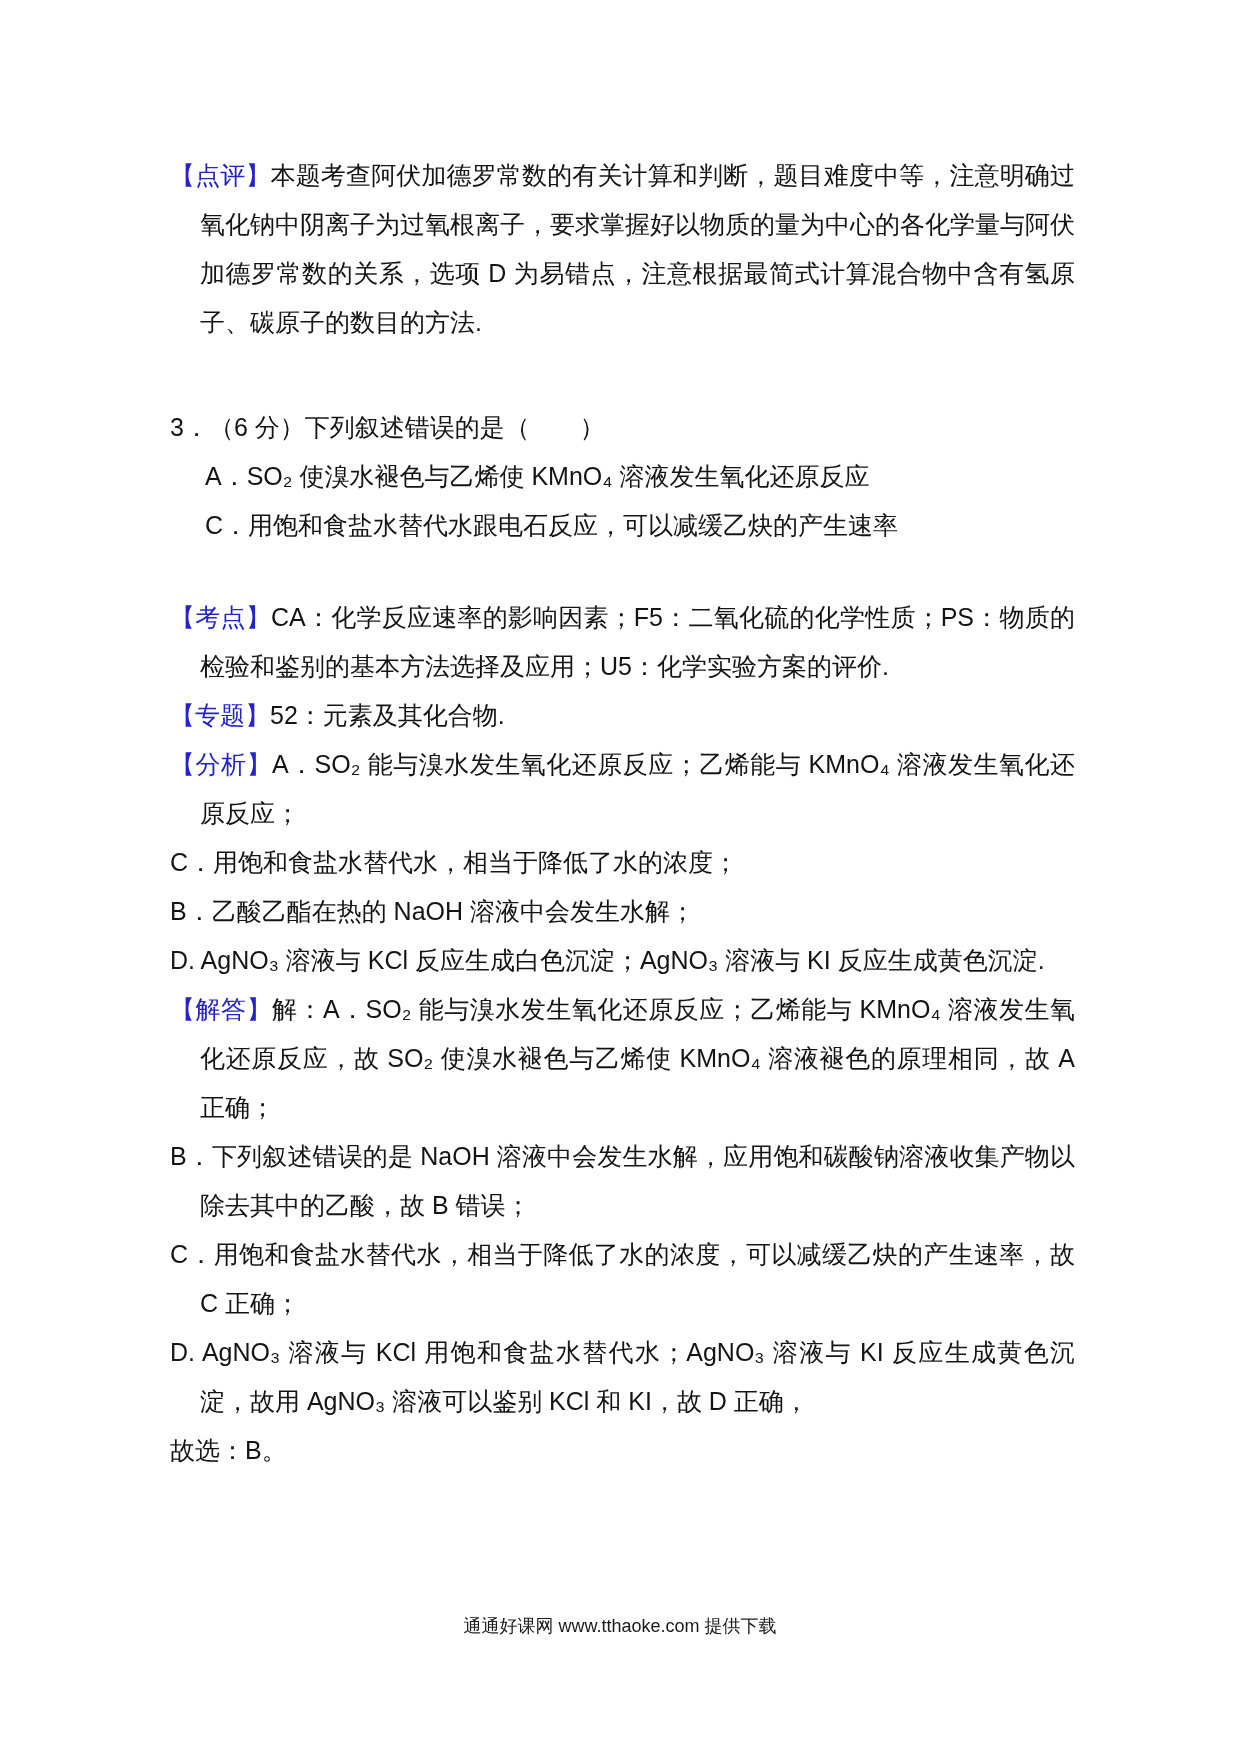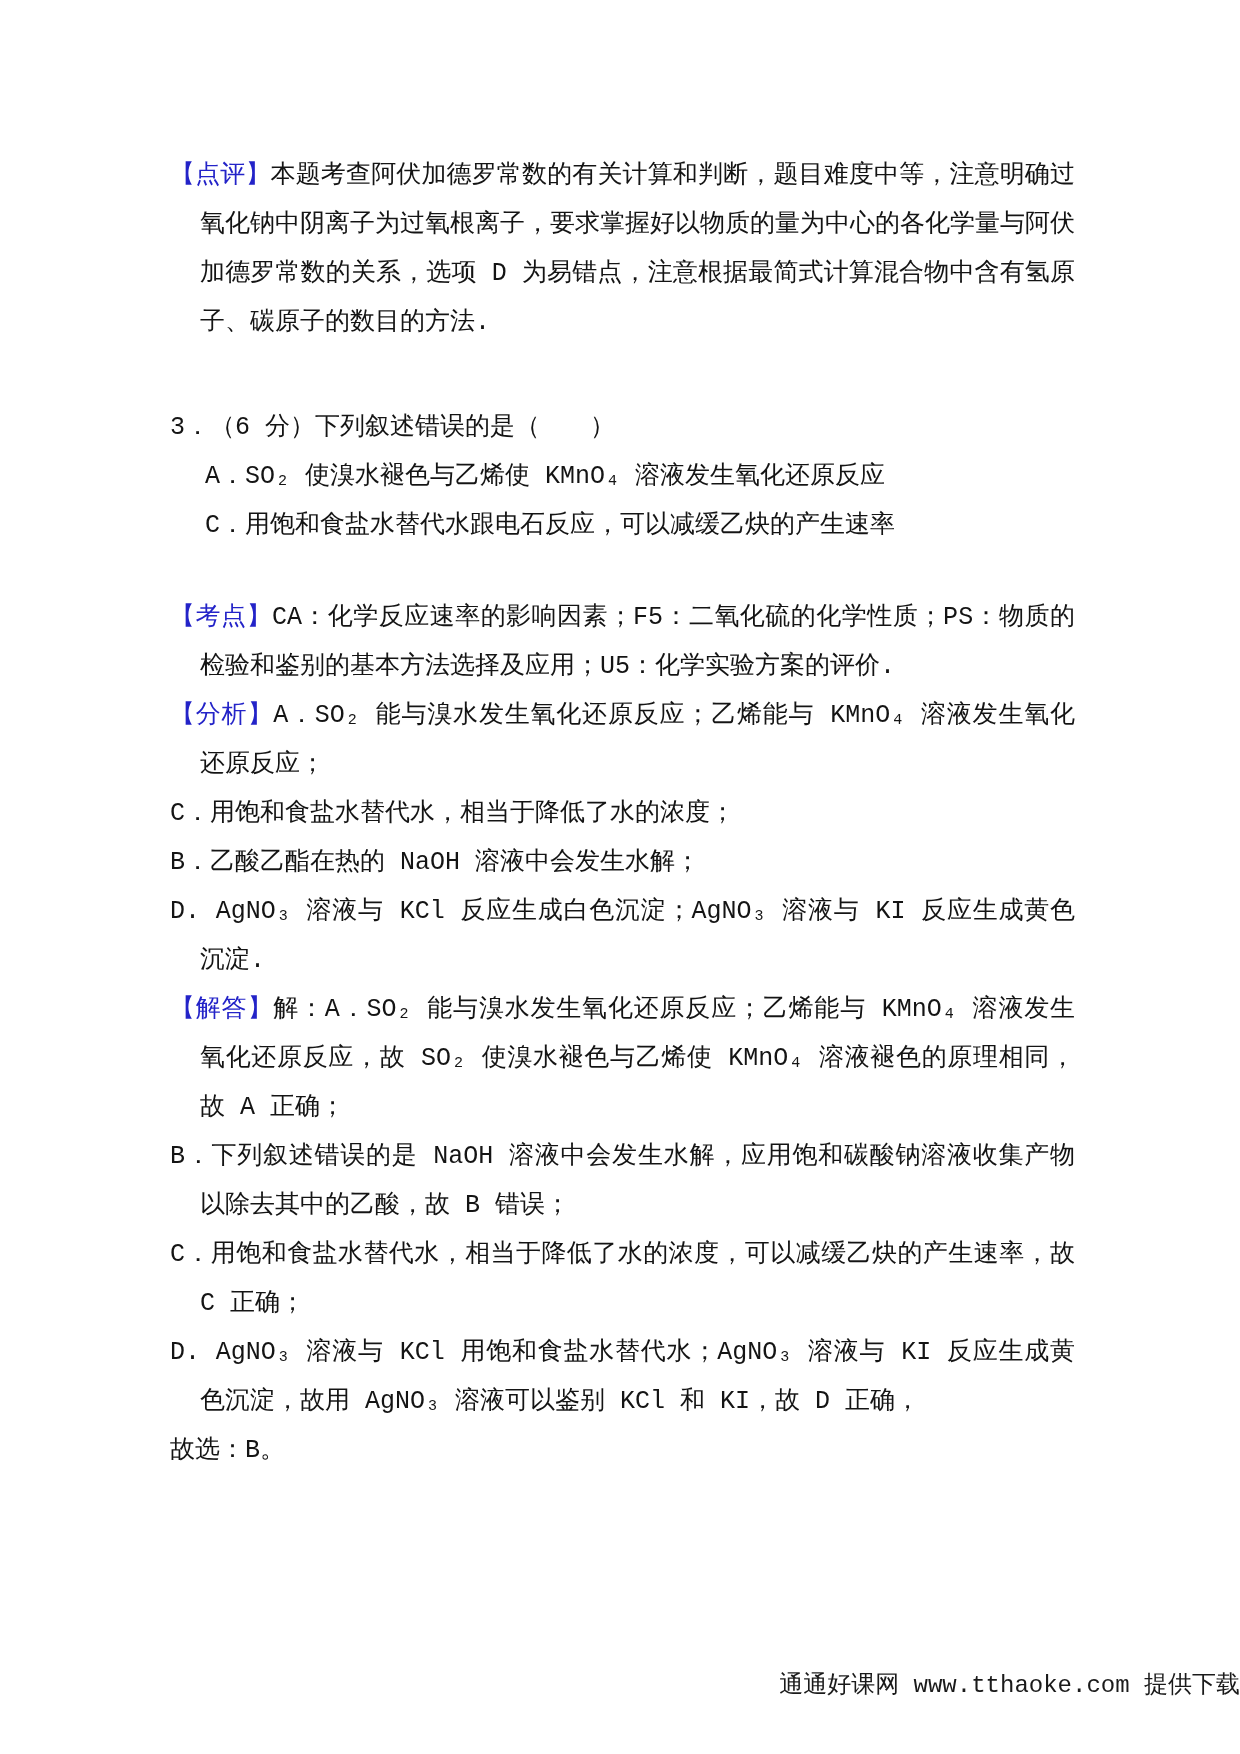--- a/index.html
+++ b/index.html
@@ -1,21 +1,21 @@
 <!DOCTYPE html>
 <html><head>
 <meta charset="utf-8">
 <style>
   html, body { margin: 0; padding: 0; background: #ffffff; }
   .page {
     position: relative;
     width: 1240px;
     height: 1754px;
     background: #ffffff;
-    font-family: Liberation Mono, monospace;
+    font-family: Liberation Sans, sans-serif;
     font-size: 25px;
     color: #141414;
     overflow: hidden;
   }
   .content {
     position: absolute;
     left: 170px;
     top: 151px;
     width: 905px;
   }
@@ -29,25 +29,25 @@
     padding-left: 30px;
     text-indent: -30px;
   }
   .label { color: #2323c8; }
   .question-block { margin-top: 56px; }
   .question-block .option { padding-left: 35px; }
   .kaodian-block { margin-top: 43px; }
   .conclusion { padding-left: 0; }
   .footer {
     position: absolute;
-    top: 1672px;
+    top: 1612px;
     left: 0;
     width: 100%;
-    text-align: right;
-    font-size: 24px;
+    text-align: center;
+    font-size: 18px;
     line-height: 28px;
     color: #1a1a1a;
   }
 </style>
 </head>
 <body>
 
 <div class="page">
   <div class="content">
 
@@ -60,20 +60,23 @@
       <p class="option">A．SO₂ 使溴水褪色与乙烯使 KMnO₄ 溶液发生氧化还原反应</p>
       <p class="option">C．用饱和食盐水替代水跟电石反应，可以减缓乙炔的产生速率</p>
     </div>
 
     <div class="kaodian-block">
       <p class="hang">
         <span class="label">【考点】</span><span>CA：化学反应速率的影响因素；F5：二氧化硫的化学性质；PS：物质的检验和鉴别的基本方法选择及应用；U5：化学实验方案的评价.</span>
       </p>
     </div>
 
+    <p class="hang">
+      <span class="label">【专题】</span><span>52：元素及其化合物.</span>
+    </p>
 
     <div>
       <p class="hang">
         <span class="label">【分析】</span><span>A．SO₂ 能与溴水发生氧化还原反应；乙烯能与 KMnO₄ 溶液发生氧化还原反应；</span>
       </p>
       <p class="hang">C．用饱和食盐水替代水，相当于降低了水的浓度；</p>
       <p class="hang">B．乙酸乙酯在热的 NaOH 溶液中会发生水解；</p>
       <p class="hang">D. AgNO₃ 溶液与 KCl 反应生成白色沉淀；AgNO₃ 溶液与 KI 反应生成黄色沉淀.</p>
     </div>
 

